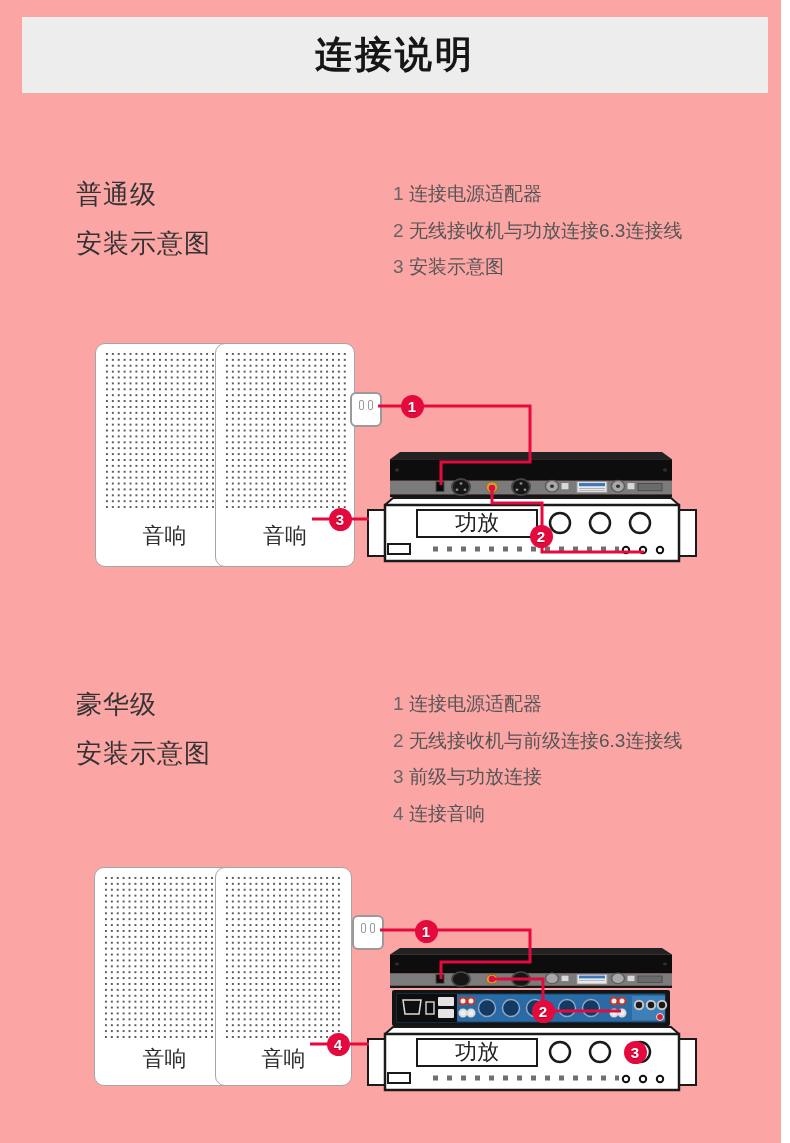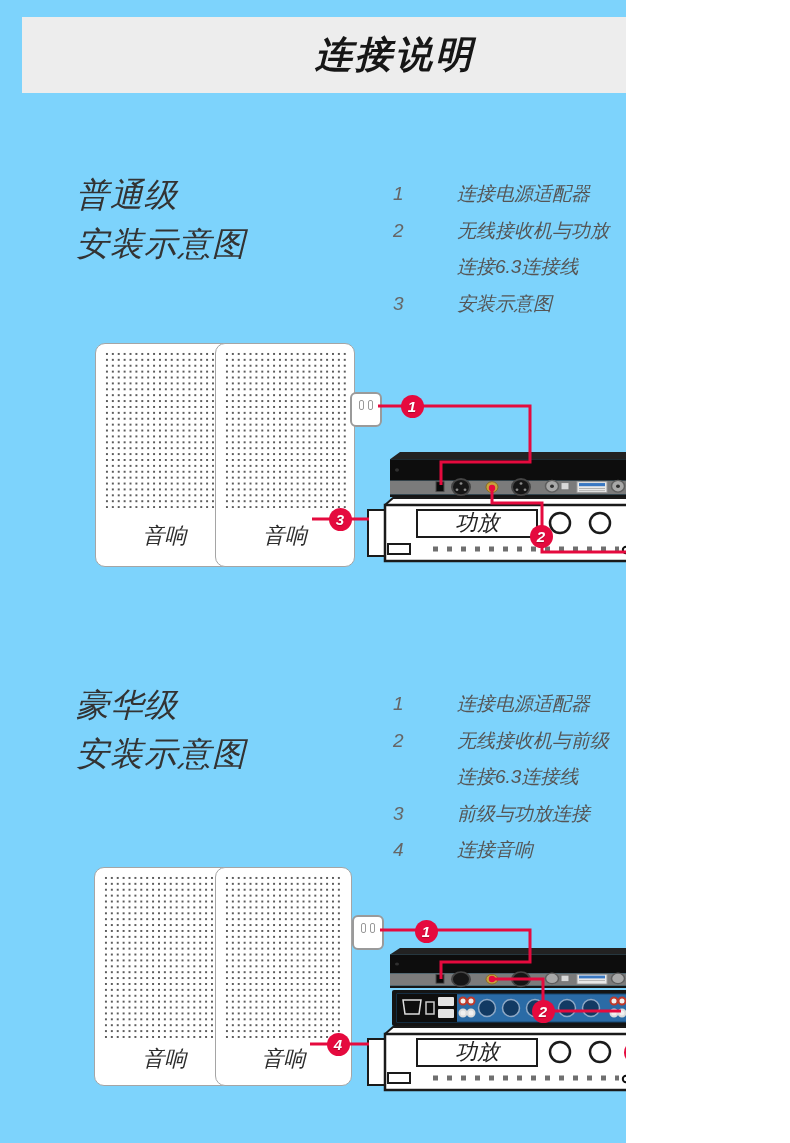--- a/index.html
+++ b/index.html
@@ -1,31 +1,31 @@
 <!DOCTYPE html>
 <html><head>
 <meta charset="utf-8">
 <style>
   html,body{margin:0;padding:0;background:#fff;}
-  .page{position:relative;width:626px;height:1143px;background:#7dd3fc;overflow:hidden;
-        font-family:"Liberation Sans","DejaVu Sans",sans-serif;font-style:italic;}
+  .page{position:relative;width:781px;height:1143px;background:#fca5a5;overflow:hidden;
+        font-family:"Liberation Sans","DejaVu Sans",sans-serif;}
 
   
   .header{position:absolute;left:22px;top:17px;width:746px;height:76px;background:#ededed;
           display:flex;align-items:center;justify-content:center;}
   .header-title{font-size:37px;font-weight:bold;color:#161616;letter-spacing:3px;}
 
   
-  .sec-title{position:absolute;left:76px;font-size:33px;color:#333;line-height:49px;letter-spacing:1px;}
+  .sec-title{position:absolute;left:76px;font-size:26px;color:#333;line-height:49px;letter-spacing:1px;}
 
   
   .steps{position:absolute;left:393px;font-size:19px;line-height:36.5px;color:#555;}
   .step{display:flex;}
   .step-num{color:#666;width:16px;flex:0 0 16px;}
-  .step-text{color:#555;margin-left:48px;}
+  .step-text{color:#555;}
 
   
   .speaker{position:absolute;background:#fff;border:1.5px solid #a5a5a5;border-radius:10px;padding-left:40px;}
   .grille{position:absolute;left:8px;right:8px;top:7px;
           background-image:radial-gradient(circle,#5c5c5c 1.25px,rgba(0,0,0,0) 1.4px);
           background-size:5.9px 5.9px;}
   .speaker-label{position:absolute;left:0;right:0;text-align:center;font-size:22px;color:#2d2d2d;}
 
   
   .plug{position:absolute;width:28px;height:31px;border:2px solid #9a9a9a;border-radius:6px;background:#fff;}

